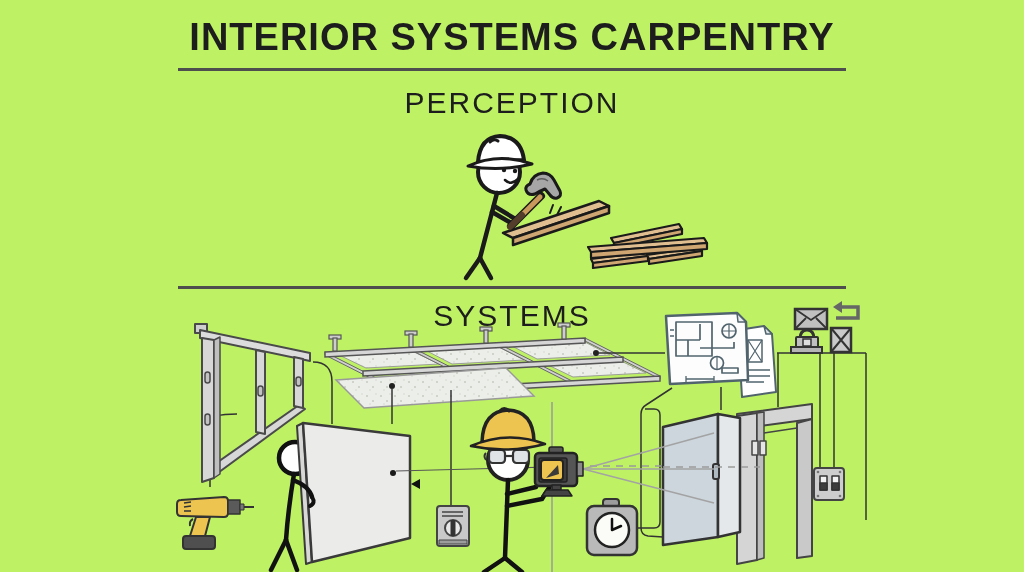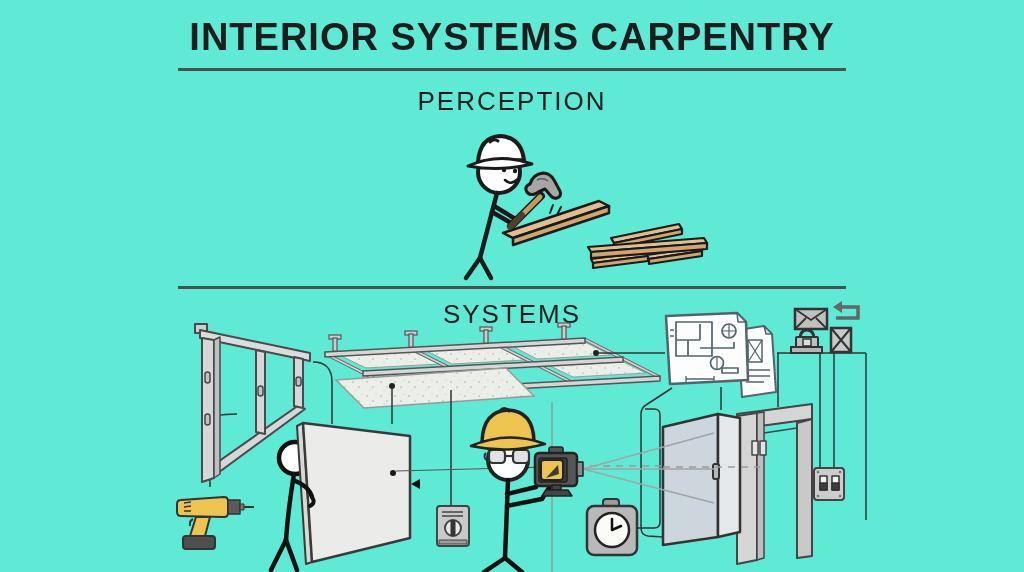--- a/index.html
+++ b/index.html
@@ -1,29 +1,29 @@
 <!DOCTYPE html>
 <html><head>
 <meta charset="utf-8">
 <style>
   html,body{margin:0;padding:0;background:#ffffff;}
   .canvas{
-    position:relative;width:1024px;height:572px;background:#5eead4;overflow:hidden;
+    position:relative;width:1024px;height:572px;background:#bef264;overflow:hidden;
     font-family:"Liberation Sans", sans-serif;
   }
   .title{
     position:absolute;top:16px;left:0;width:1024px;text-align:center;
     font-size:38px;font-weight:600;letter-spacing:1px;color:#1d1d1d;margin:0;
   }
   .divider{position:absolute;left:178px;width:668px;height:3px;background:#4e4e4e;}
   .divider.top{top:68px;}
   .divider.mid{top:286px;}
   .section-label{
     position:absolute;left:0;width:1024px;text-align:center;margin:0;
-    font-size:26px;font-weight:500;letter-spacing:2px;color:#1d1d1d;
+    font-size:30px;font-weight:500;letter-spacing:2px;color:#1d1d1d;
   }
   .section-label.perception{top:86px;}
   .section-label.reality{top:299px;}
   svg.scene{position:absolute;top:0;left:0;}
 </style>
 </head>
 <body>
 
 <div class="canvas">
 

